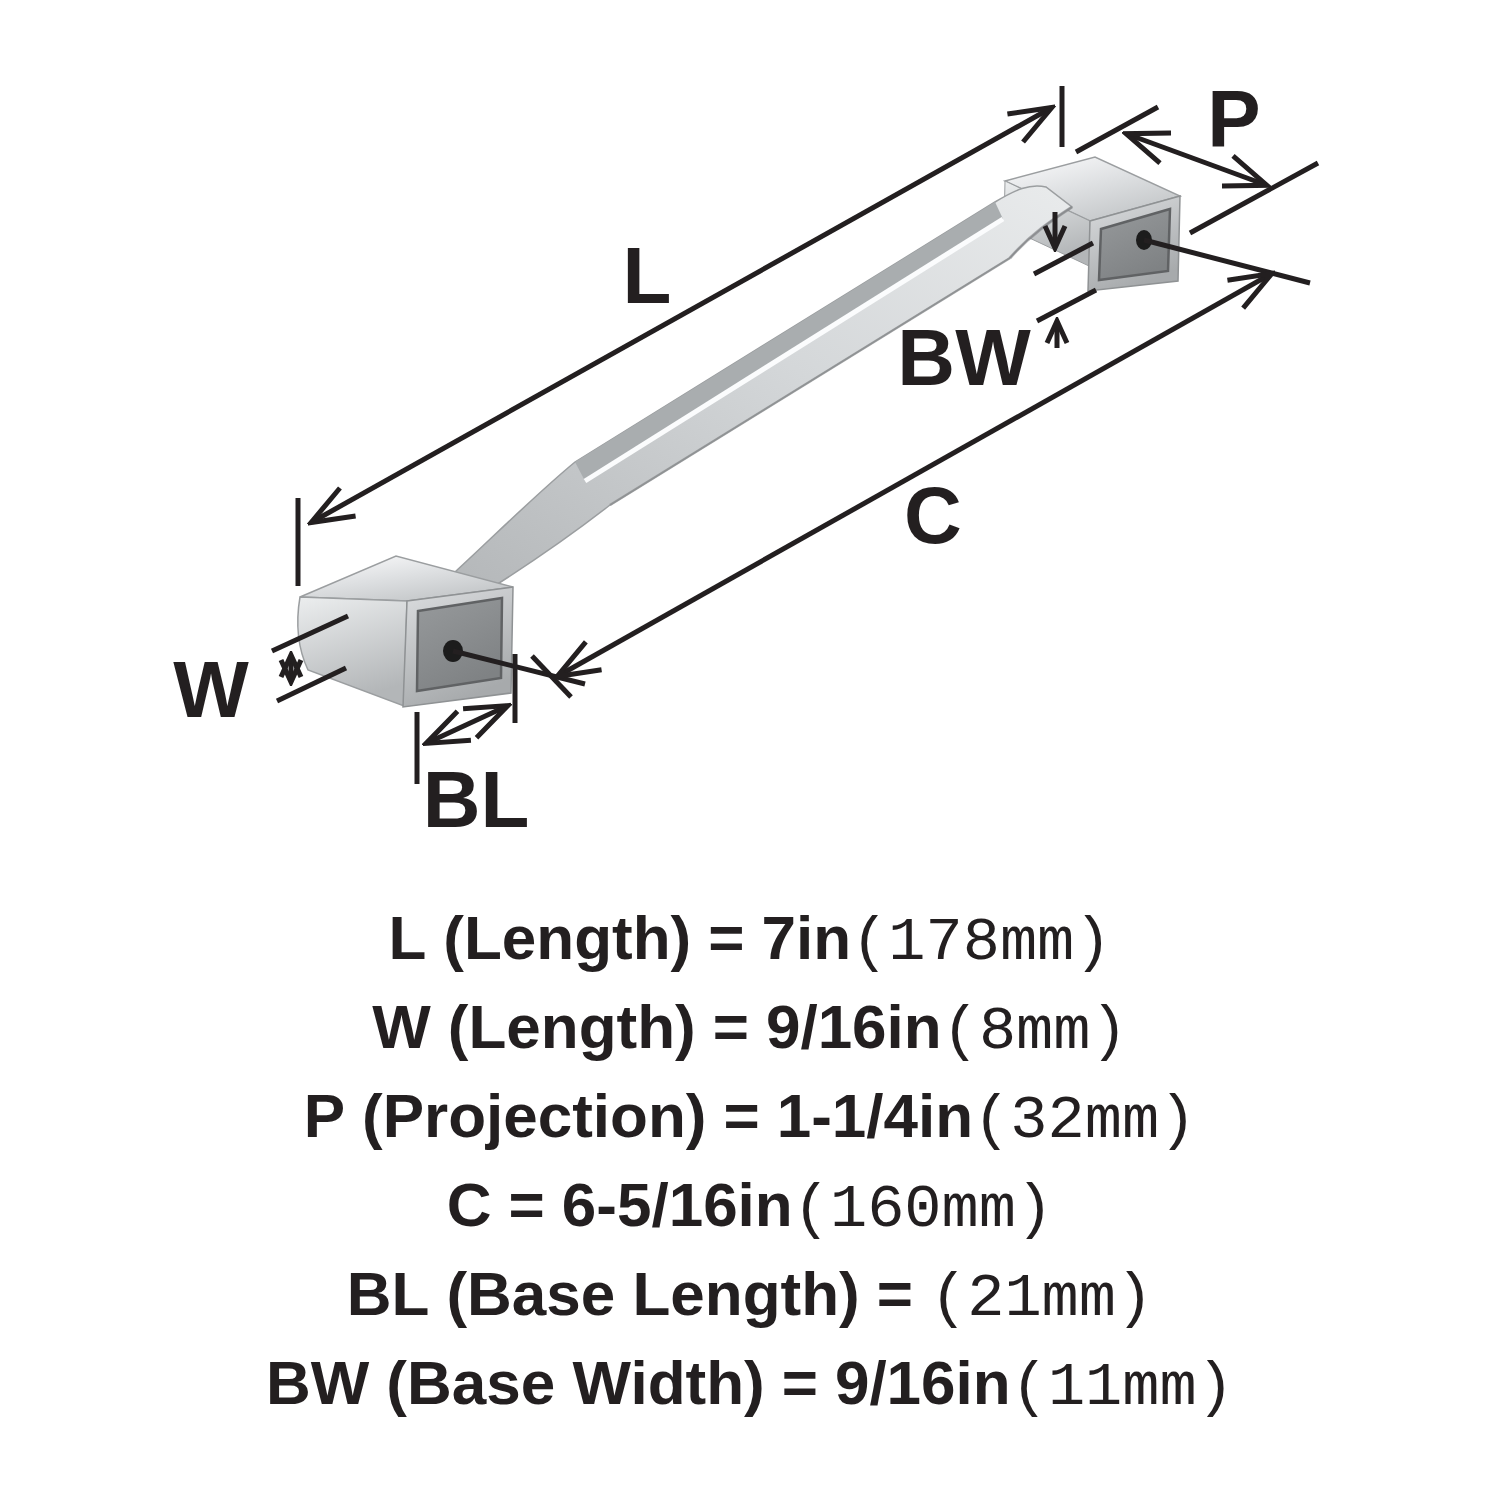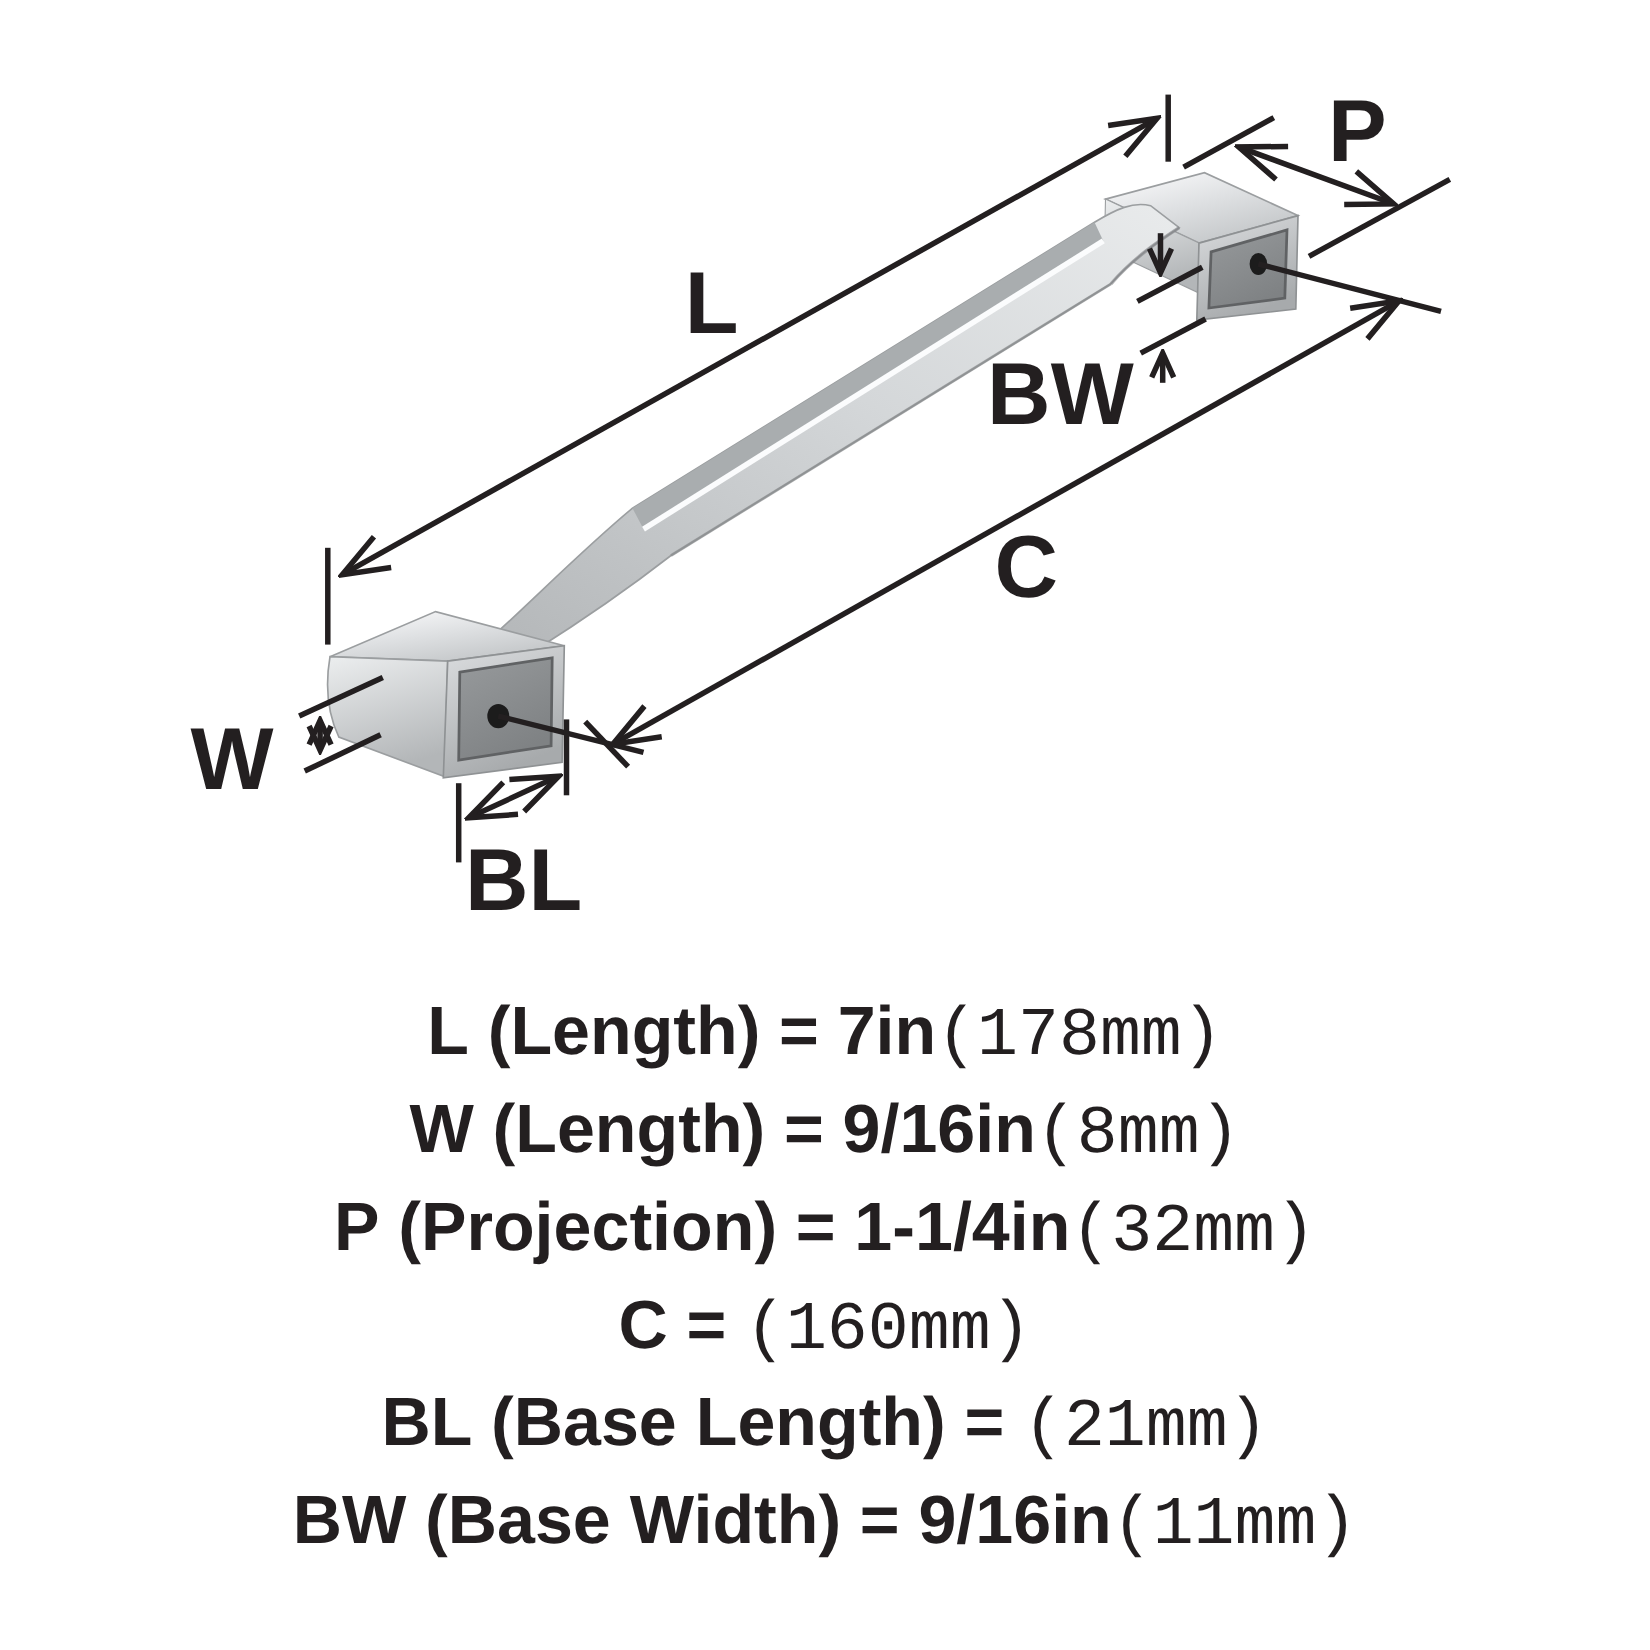--- a/index.html
+++ b/index.html
@@ -169,20 +169,21 @@
       <span class="valgroup">
         <span class="val">1-1/4in</span>
         <span class="met">(32mm)</span>
       </span>
     </div>
 
     <div class="spec-line">
       <span class="sym">C</span>
       <span class="eq">=</span>
       <span class="valgroup">
+        <span class="val">6-5/16in</span>
         <span class="met">(160mm)</span>
       </span>
     </div>
 
     <div class="spec-line">
       <span class="sym">BL</span>
       <span class="nm">(Base Length)</span>
       <span class="eq">=</span>
       <span class="valgroup">
         <span class="met">(21mm)</span>

